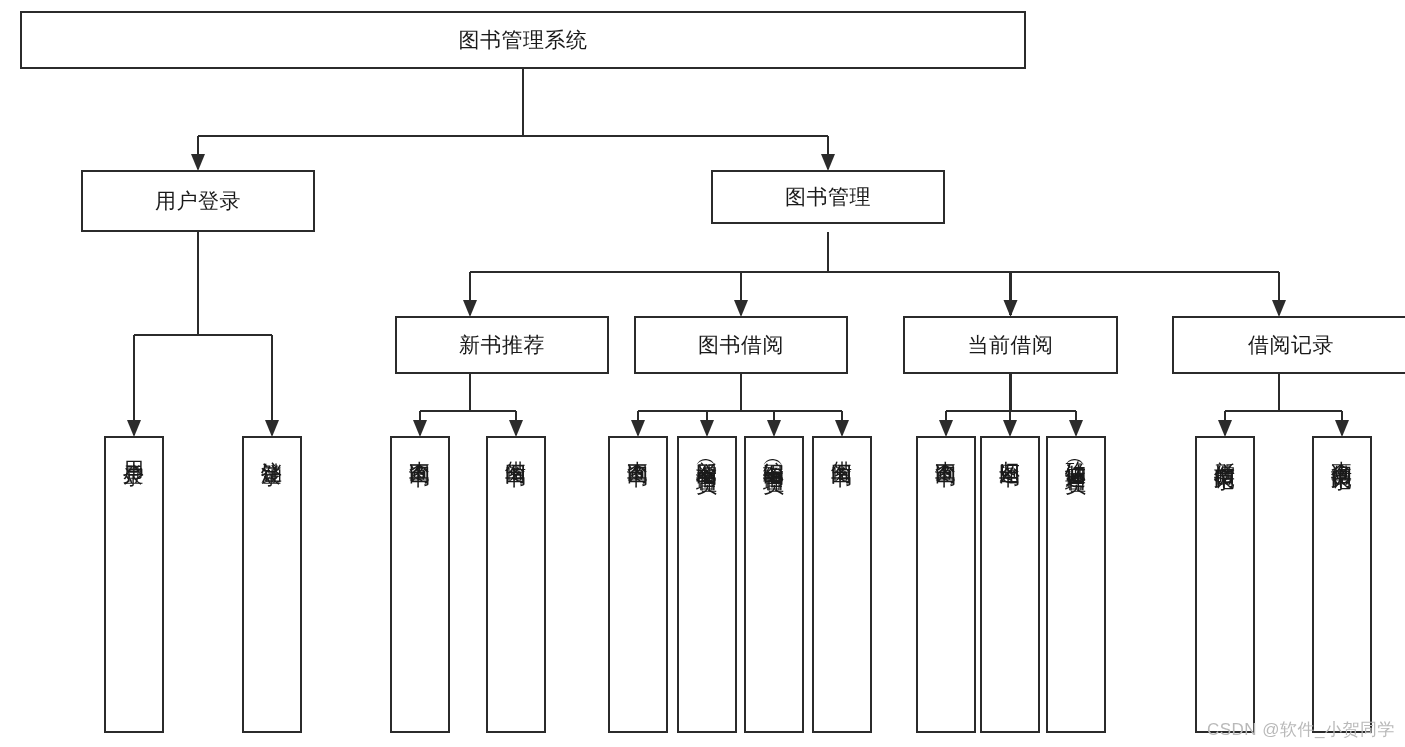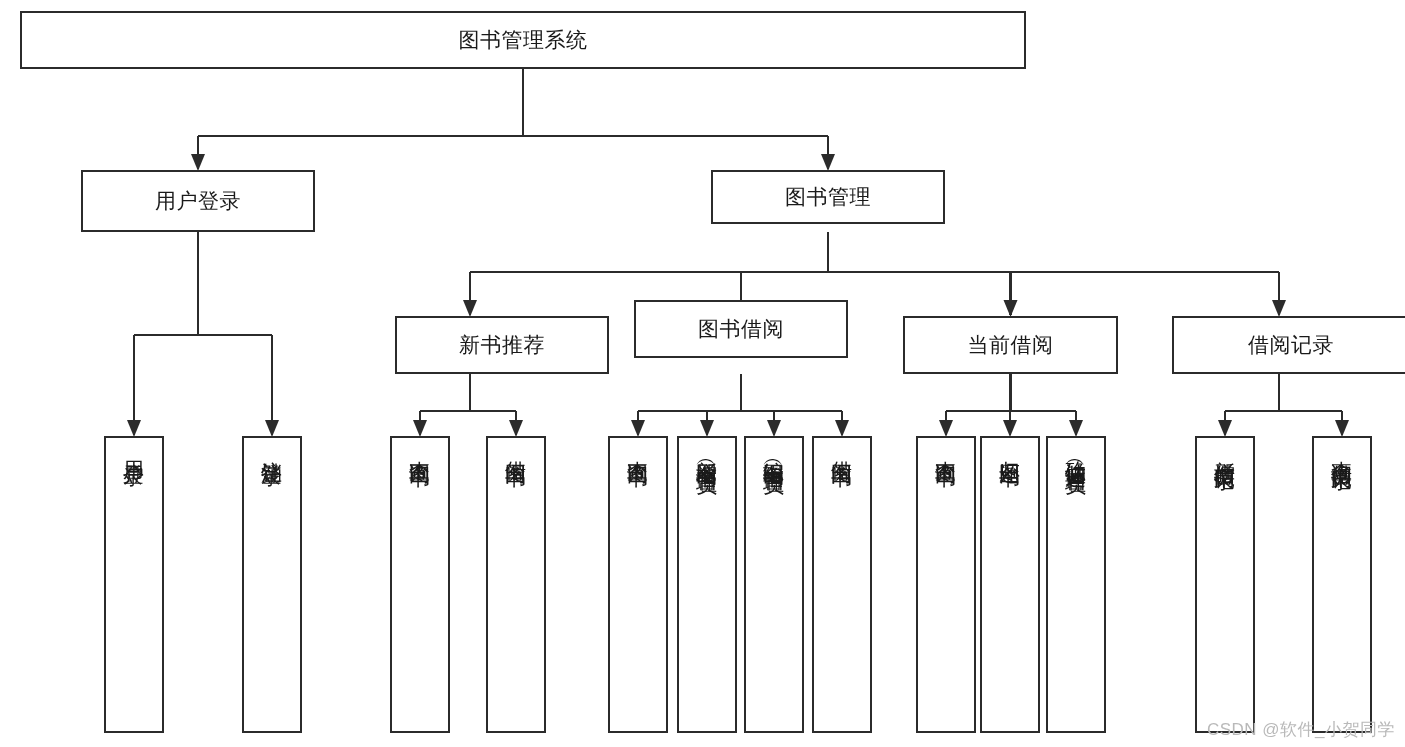--- a/index.html
+++ b/index.html
@@ -135,21 +135,21 @@
       </div>
       <div class="node horizontal" style="left: 81px; top: 170px; width: 234px; height: 62px;">
         <span class="node-label">用户登录</span>
       </div>
       <div class="node horizontal" style="left: 711px; top: 170px; width: 234px; height: 54px;">
         <span class="node-label">图书管理</span>
       </div>
       <div class="node horizontal" style="left: 363px; top: 316px; width: 214px; height: 58px; margin-left: 32px;">
         <span class="node-label">新书推荐</span>
       </div>
-      <div class="node horizontal" style="left: 634px; top: 300px; width: 214px; height: 58px;">
+      <div class="node horizontal" style="left: 634px; top: 316px; width: 214px; height: 58px;">
         <span class="node-label">图书借阅</span>
       </div>
       <div class="node horizontal" style="left: 903px; top: 316px; width: 215px; height: 58px;">
         <span class="node-label">当前借阅</span>
       </div>
       <div class="node horizontal" style="left: 1172px; top: 316px; width: 238px; height: 58px;">
         <span class="node-label">借阅记录</span>
       </div>
       <div class="node vertical" style="left: 104px; top: 436px; width: 60px; height: 297px;">
         <span class="node-label">用户登录</span>

